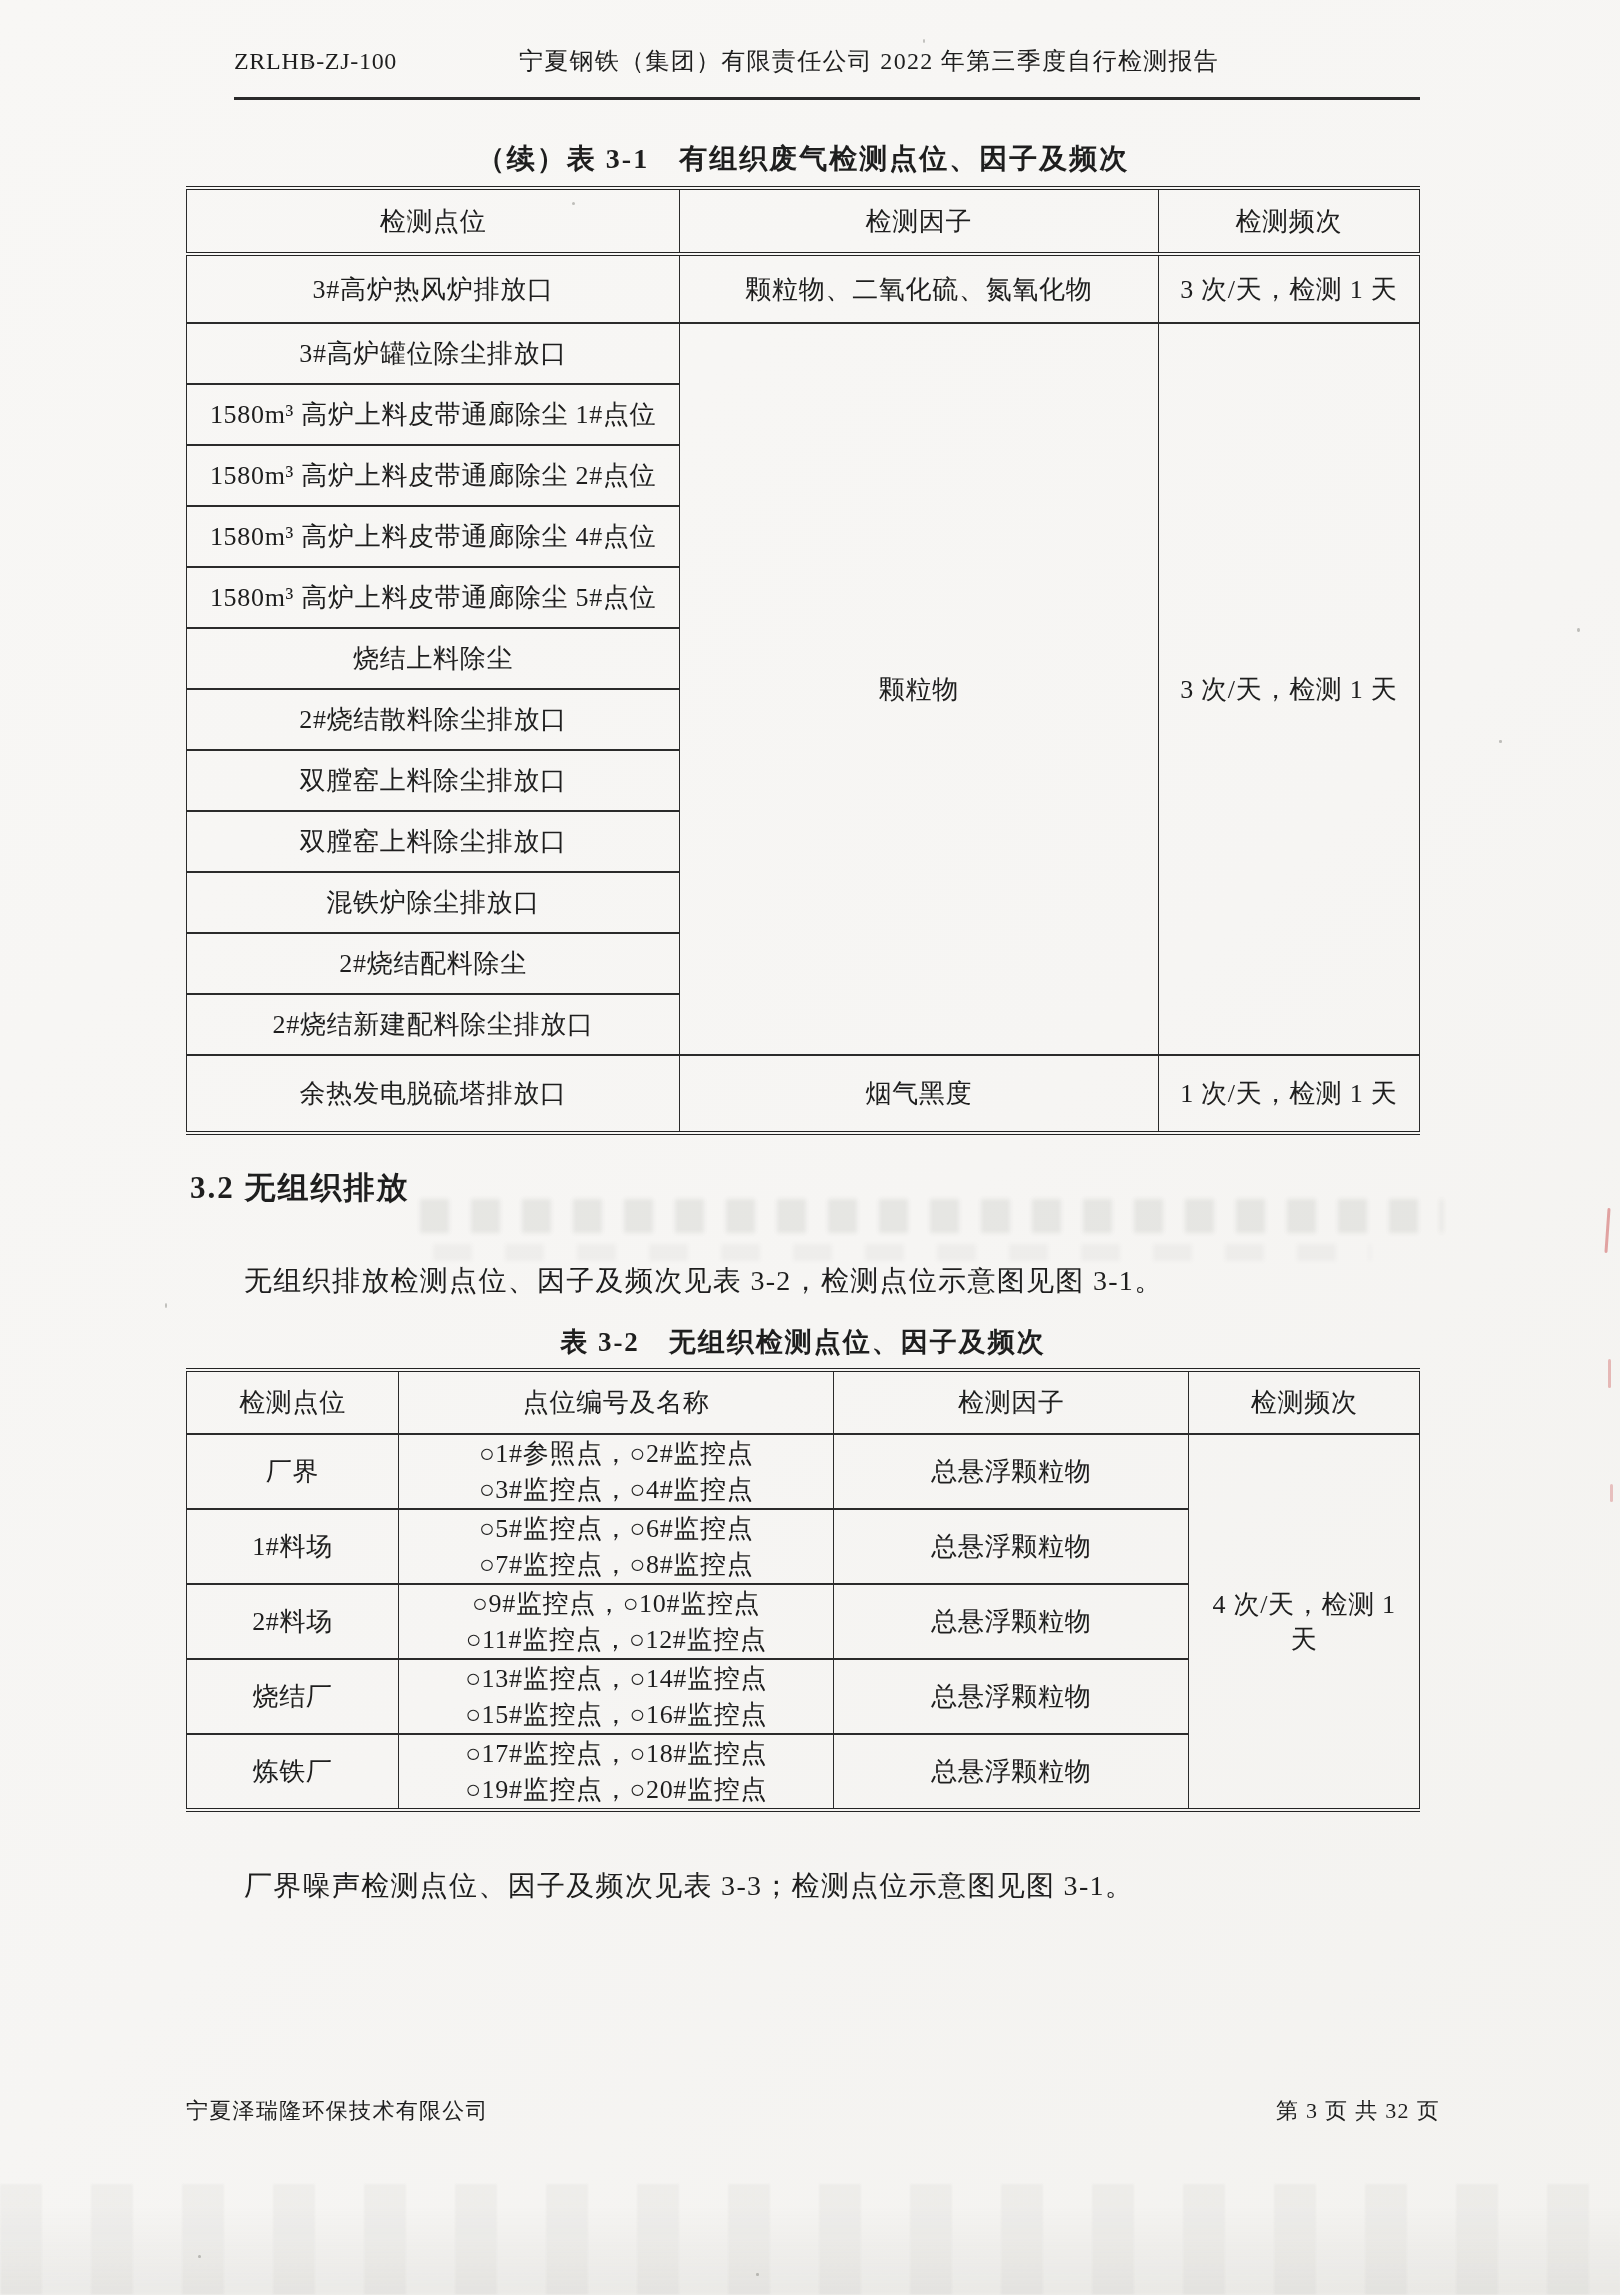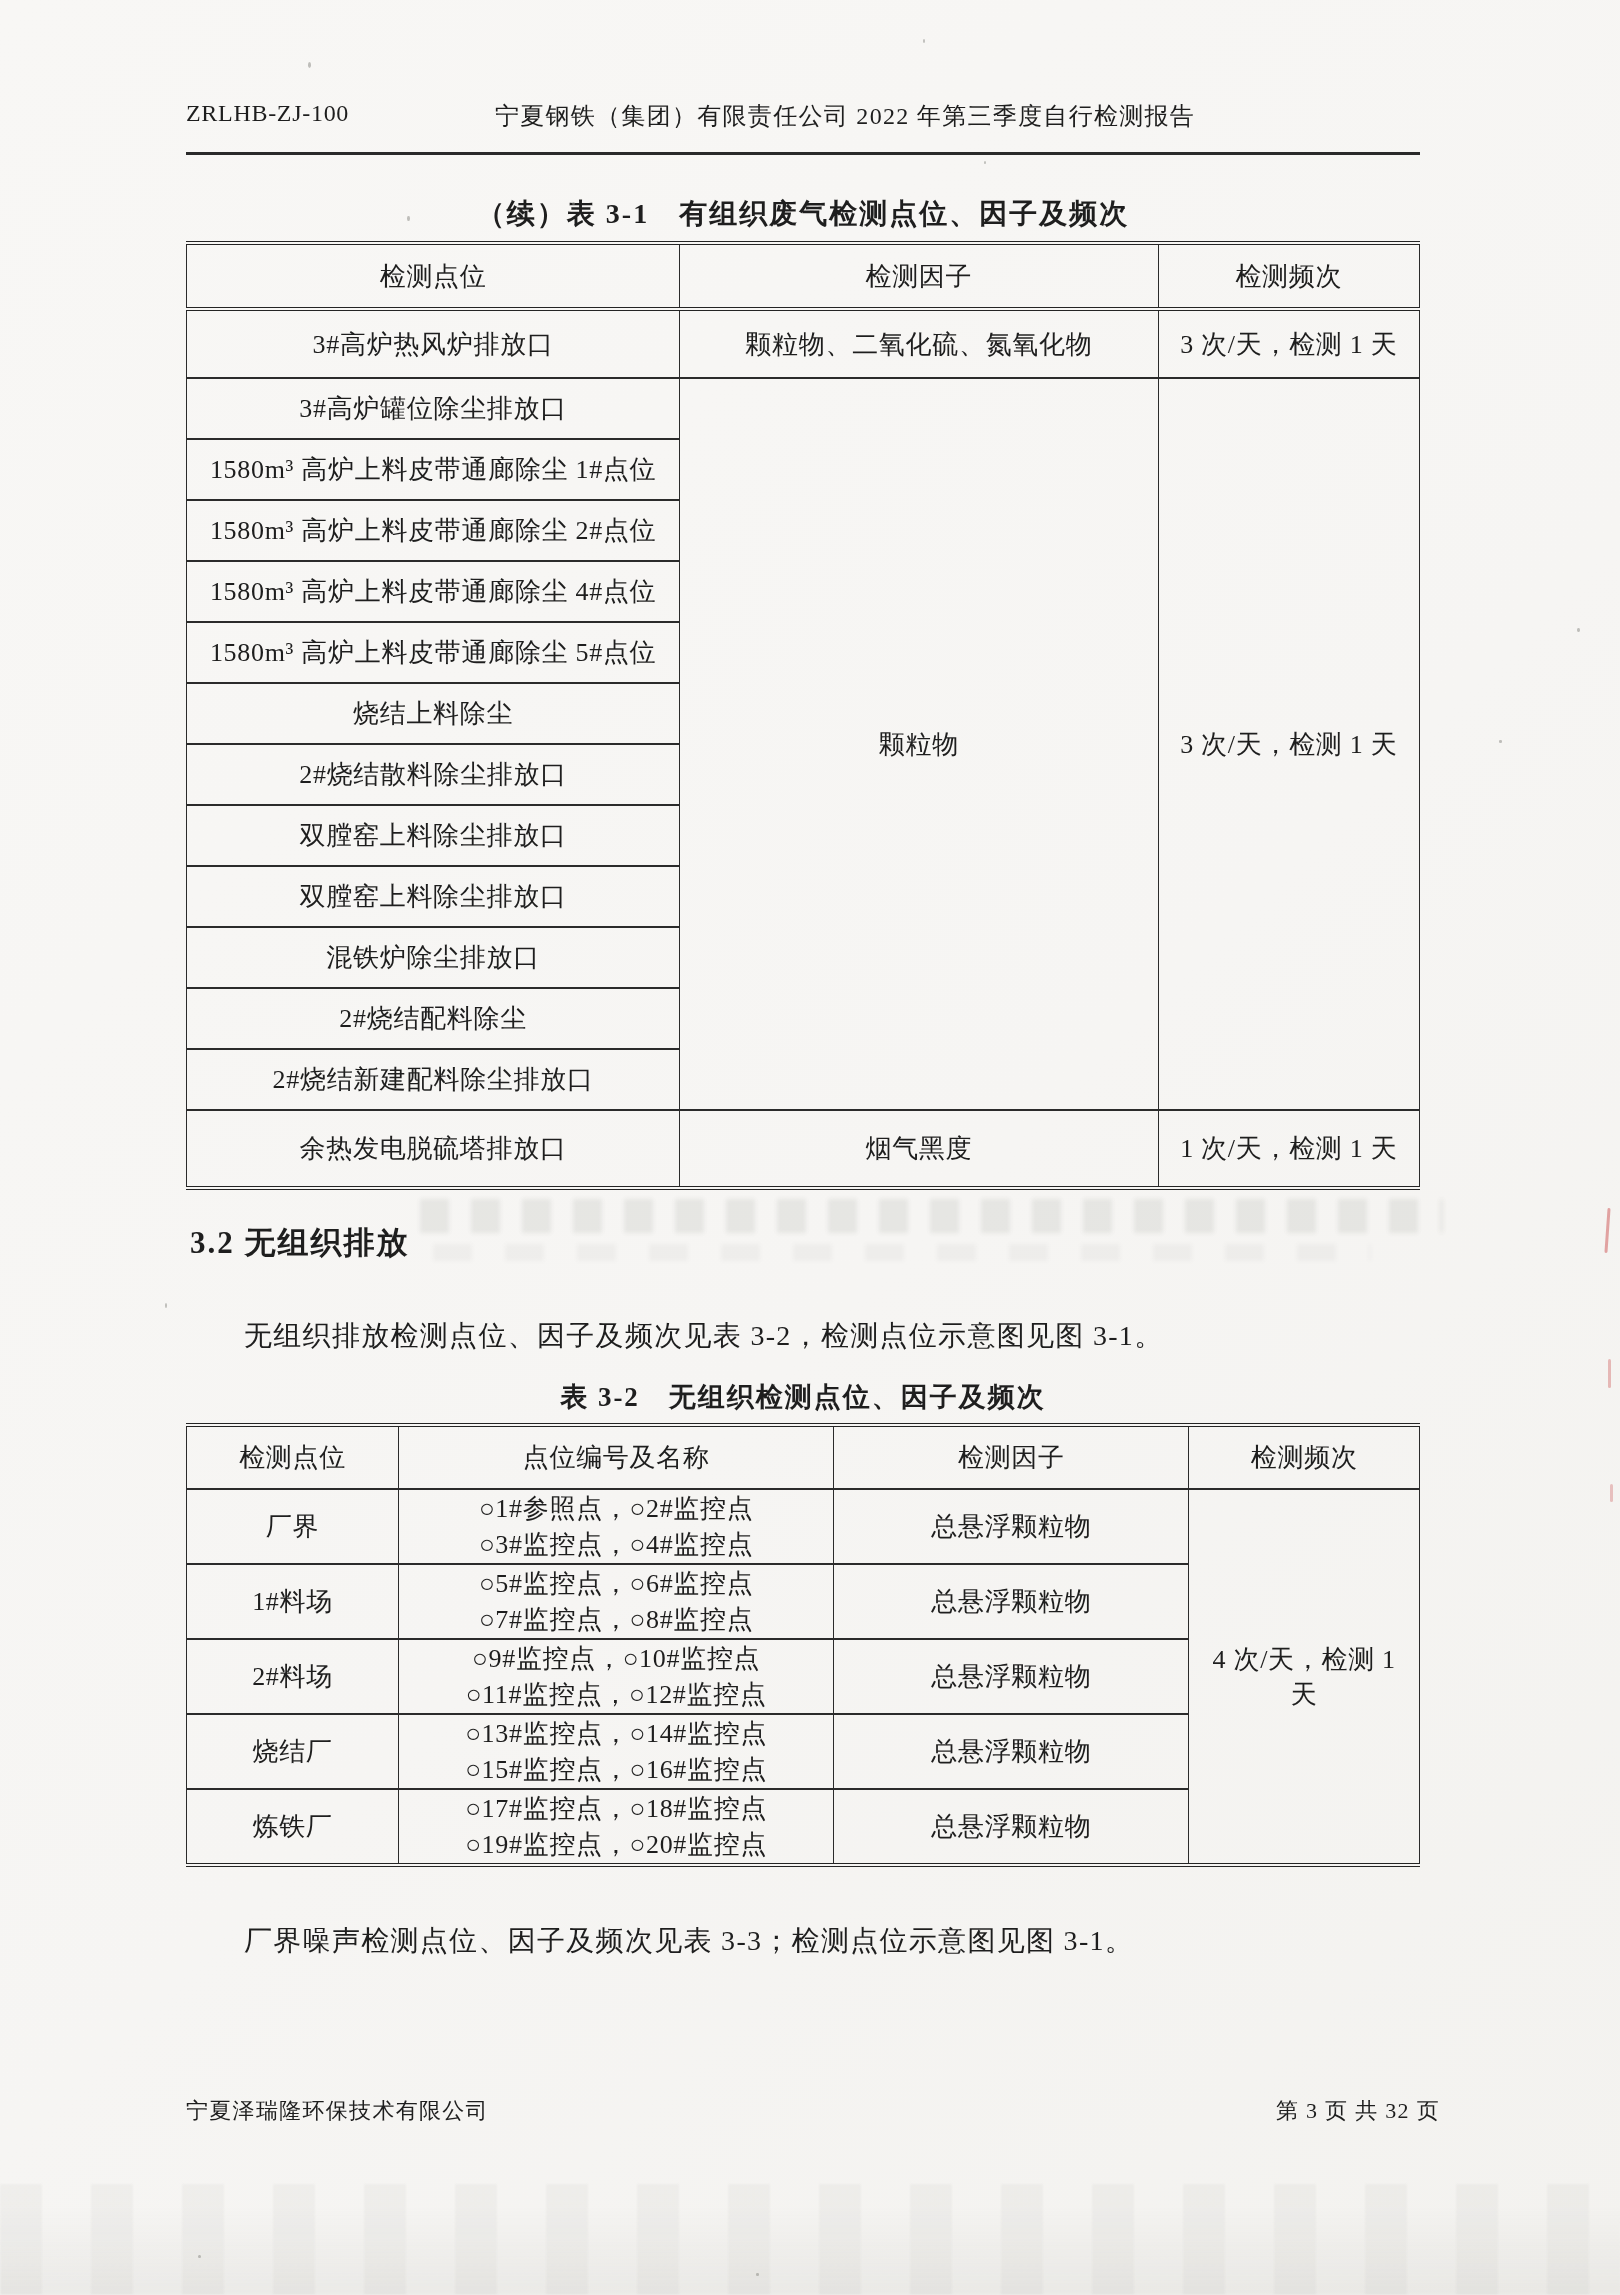--- a/index.html
+++ b/index.html
@@ -8,23 +8,24 @@
     width:1621px;height:2295px;
     margin:0 auto;
     background:linear-gradient(135deg,#f8f7f5 0%,#f6f5f3 55%,#f3f2ef 100%);
     overflow:hidden;
     font-family:"Liberation Serif","DejaVu Serif",serif;
     color:#1e1e1e;
   }
   .content{margin:0 201px 0 186px;}
   
   .doc-header{
-    display:flex;align-items:flex-start;
-    padding-top:100px;padding-bottom:19.7px;
+    display:flex;align-items:center;
+    padding-top:45px;padding-bottom:19.7px;
     border-bottom:3.3px solid #2a2a2a;
+    margin-left:48px;
   }
   .doc-code{font-size:24px;letter-spacing:0.7px;flex:0 0 auto;}
   .report-title{flex:1 1 auto;text-align:center;font-size:24px;letter-spacing:1.3px;padding-right:79px;}
   
   .tbl-title{
     text-align:center;font-weight:bold;font-size:28px;letter-spacing:2px;
     margin-top:42px;line-height:34px;
   }
   .tbl-title.t2t{font-size:27px;margin-top:27.5px;line-height:33px;}
   

